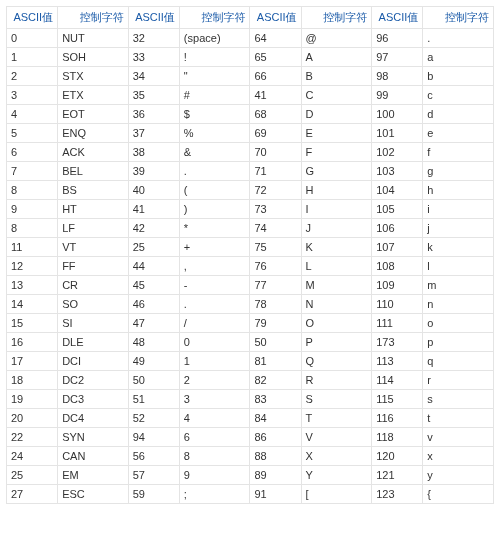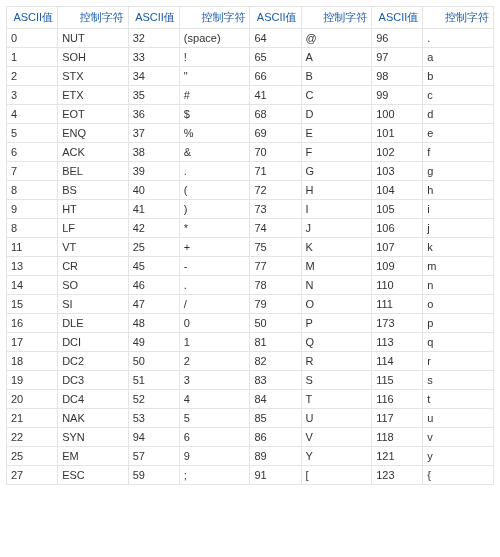--- a/index.html
+++ b/index.html
@@ -173,20 +173,30 @@
         <td>11</td>
         <td>VT</td>
         <td>25</td>
         <td>+</td>
         <td>75</td>
         <td>K</td>
         <td>107</td>
         <td>k</td>
       </tr>
       <tr>
+        <td>12</td>
+        <td>FF</td>
+        <td>44</td>
+        <td>,</td>
+        <td>76</td>
+        <td>L</td>
+        <td>108</td>
+        <td>l</td>
+      </tr>
+      <tr>
         <td>13</td>
         <td>CR</td>
         <td>45</td>
         <td>-</td>
         <td>77</td>
         <td>M</td>
         <td>109</td>
         <td>m</td>
       </tr>
       <tr>
@@ -253,40 +263,40 @@
         <td>20</td>
         <td>DC4</td>
         <td>52</td>
         <td>4</td>
         <td>84</td>
         <td>T</td>
         <td>116</td>
         <td>t</td>
       </tr>
       <tr>
-        <td>21</td>
-        <td>NAK</td>
-        <td>53</td>
-        <td>5</td>
-        <td>85</td>
-        <td>U</td>
-        <td>117</td>
-        <td>u</td>
-      </tr>
-      <tr>
         <td>22</td>
         <td>SYN</td>
         <td>94</td>
         <td>6</td>
         <td>86</td>
         <td>V</td>
         <td>118</td>
         <td>v</td>
       </tr>
       <tr>
+        <td>24</td>
+        <td>CAN</td>
+        <td>56</td>
+        <td>8</td>
+        <td>88</td>
+        <td>X</td>
+        <td>120</td>
+        <td>x</td>
+      </tr>
+      <tr>
         <td>25</td>
         <td>EM</td>
         <td>57</td>
         <td>9</td>
         <td>89</td>
         <td>Y</td>
         <td>121</td>
         <td>y</td>
       </tr>
       <tr>

